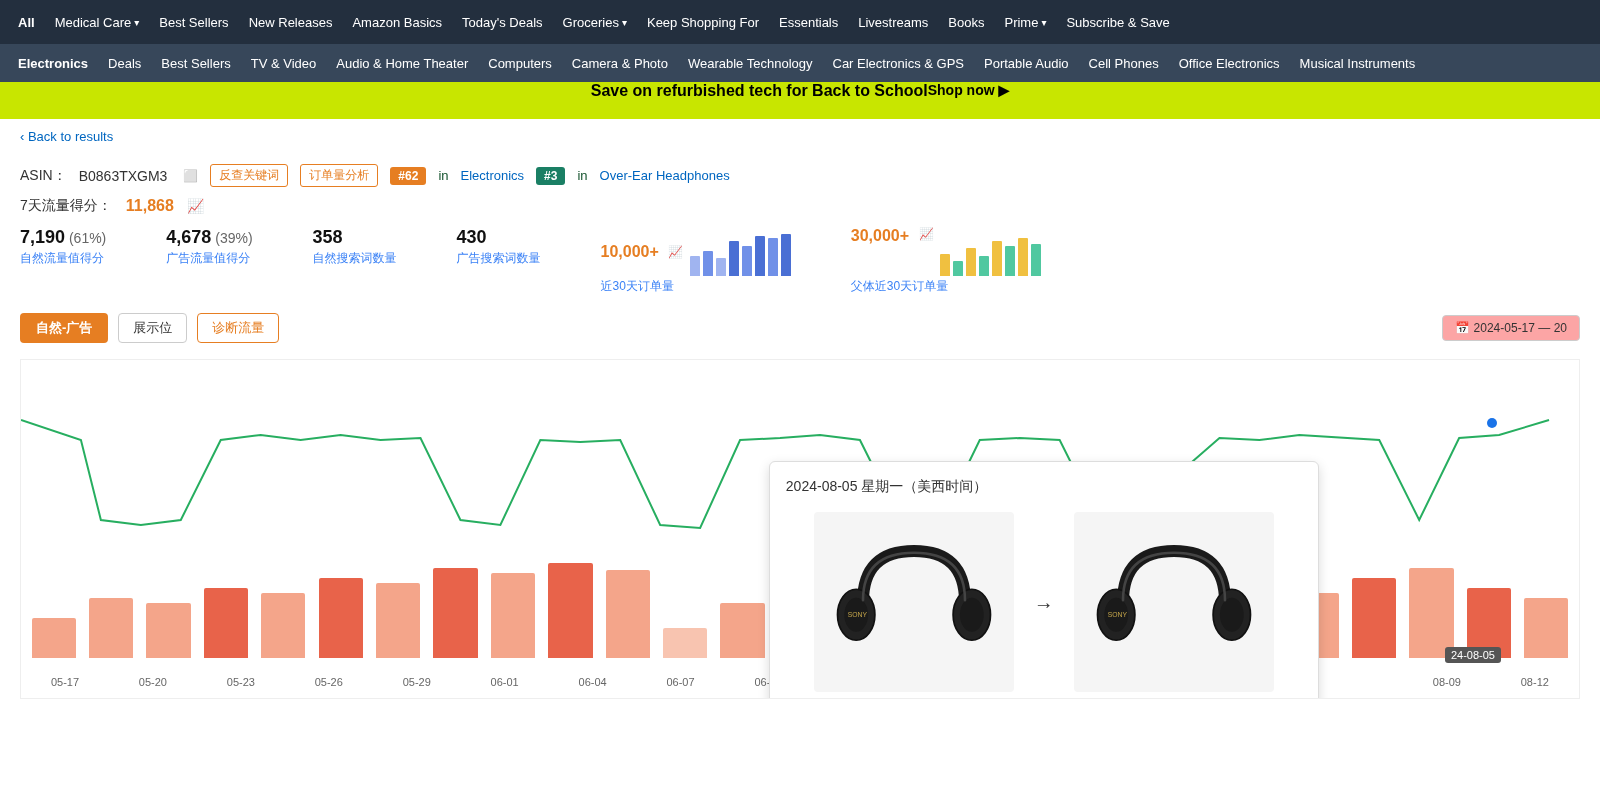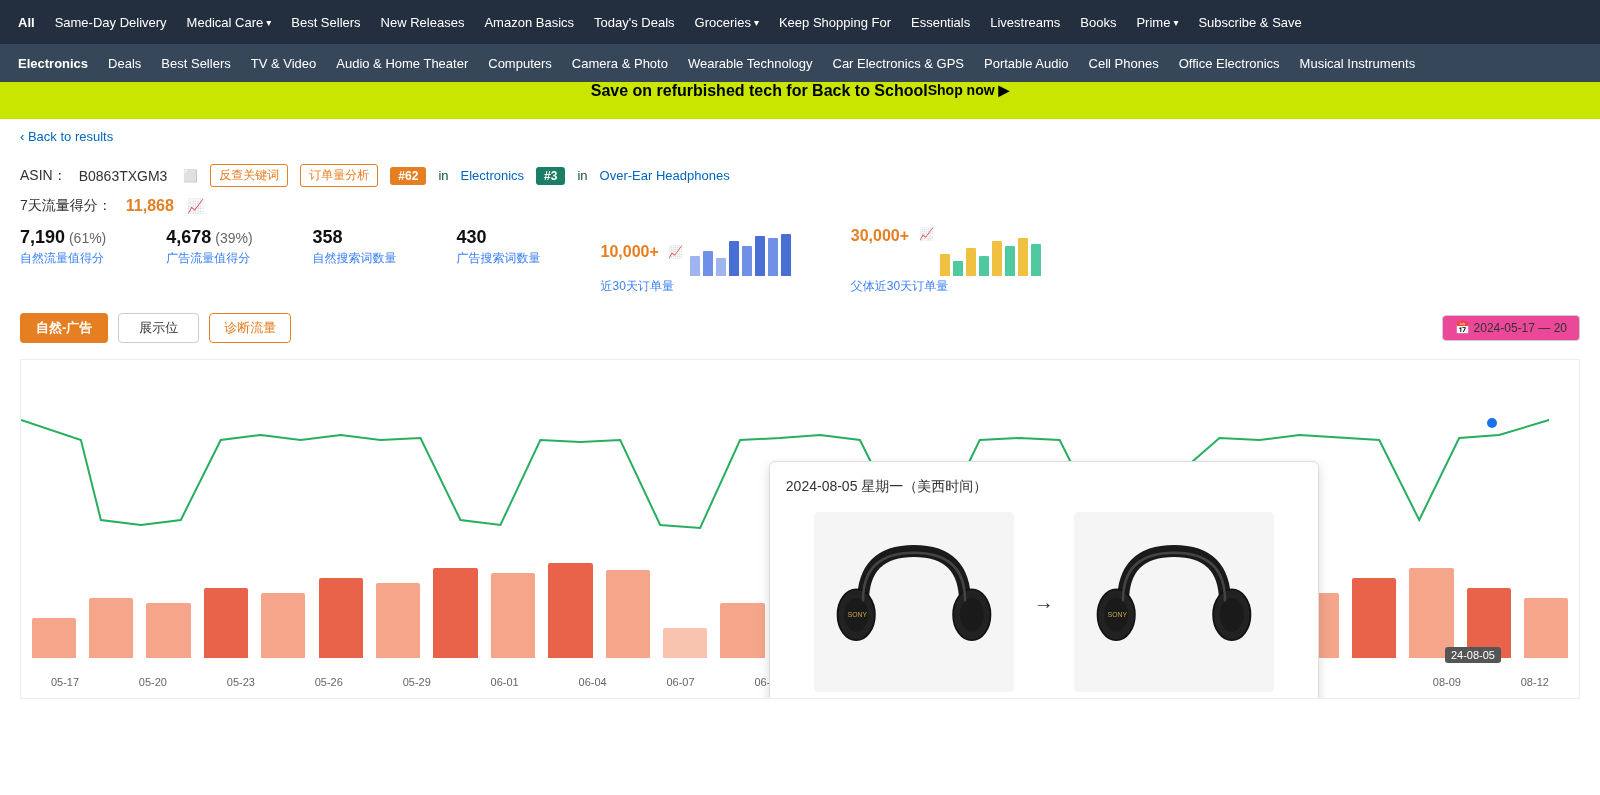--- a/index.html
+++ b/index.html
@@ -167,37 +167,37 @@
       padding: 6px 16px;
       border-radius: 4px;
       font-size: 13px;
       cursor: pointer;
       font-weight: 600;
     }
     .btn-outline-gray {
       background: #fff;
       color: #333;
       border: 1.5px solid #ccc;
-      padding: 5px 20px;
+      padding: 5px 14px;
       border-radius: 4px;
       font-size: 13px;
       cursor: pointer;
     }
     .btn-outline-orange {
       background: #fff;
       color: #e67e22;
       border: 1.5px solid #e67e22;
       padding: 5px 14px;
       border-radius: 4px;
       font-size: 13px;
       cursor: pointer;
     }
     .date-range-btn {
       margin-left: auto;
-      background: #ec4899;
+      background: #fca5a5;
       border: 1px solid #ccc;
       padding: 5px 12px;
       border-radius: 4px;
       font-size: 12px;
       color: #333;
       cursor: pointer;
       display: flex;
       align-items: center;
       gap: 6px;
     }
@@ -316,21 +316,20 @@
       height: 10px;
       background: #1a73e8;
       border-radius: 50%;
     }
   </style>
 </head>
 <body>
 
 <nav class="top-nav">
   <div class="top-nav-item bold">All</div>
-  <div class="top-nav-item">Same-Day Delivery</div>
   <div class="top-nav-item">
       <span>Medical Care</span>
       <span class="caret">▾</span>
     </div>
   <div class="top-nav-item">Best Sellers</div>
   <div class="top-nav-item">New Releases</div>
   <div class="top-nav-item">Amazon Basics</div>
   <div class="top-nav-item">Today's Deals</div>
   <div class="top-nav-item">
       <span>Groceries</span>

